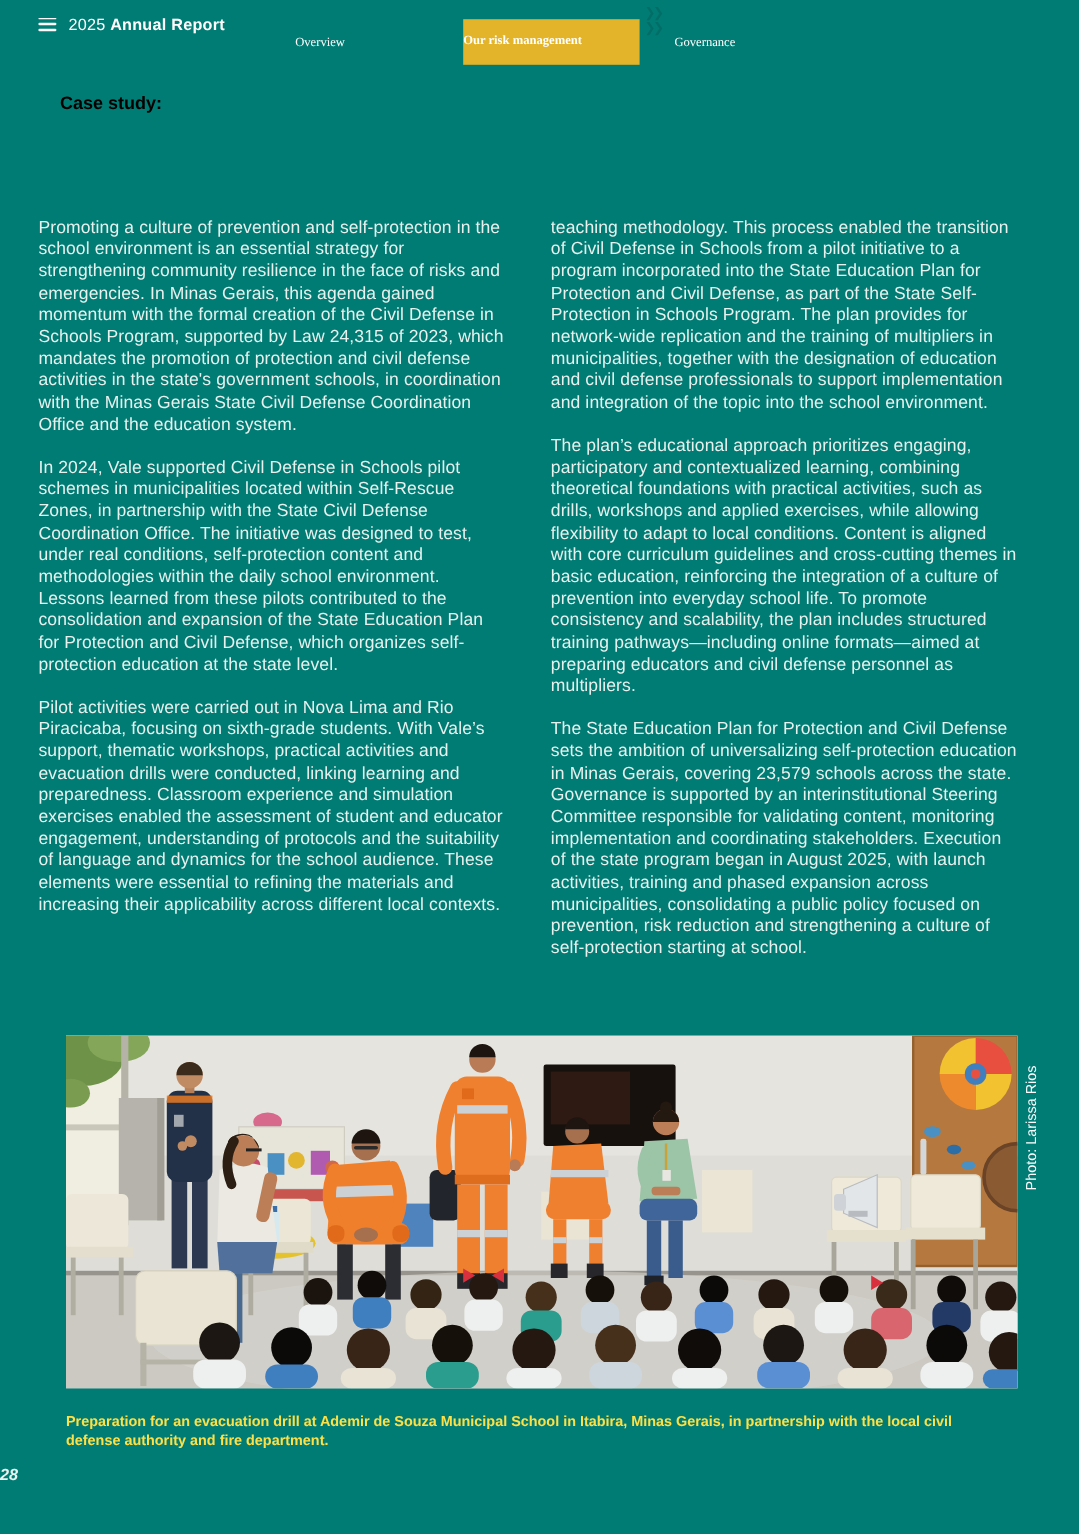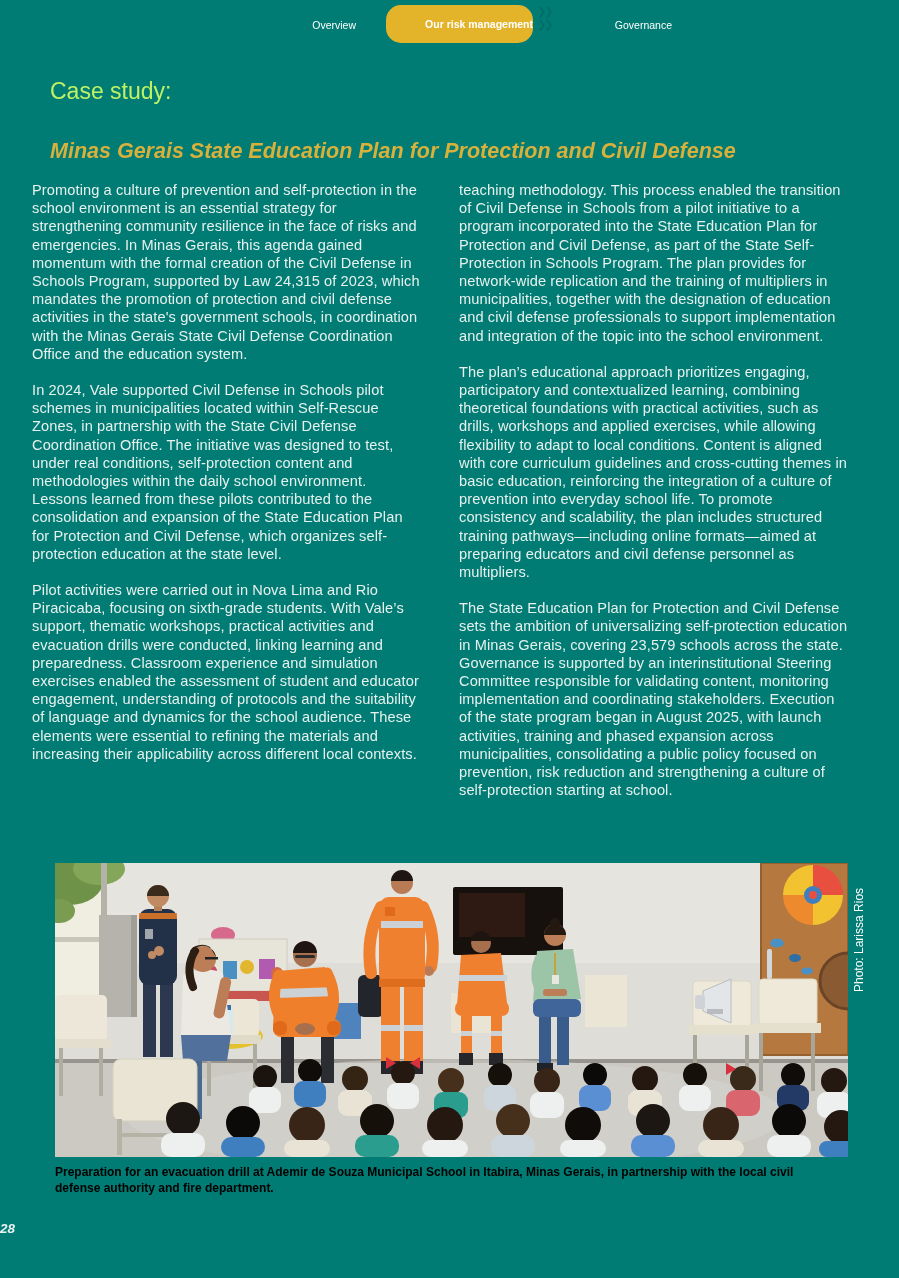--- a/index.html
+++ b/index.html
@@ -17,58 +17,65 @@
     overflow:hidden;
     color:var(--body-text);
   }
   
   .topbar{position:absolute;left:0;top:0;width:899px;height:40px;}
   .brand{position:absolute;left:32px;top:0;height:40px;display:flex;align-items:center;gap:10px;color:#fff;}
   .hamburger{width:15px;height:11px;display:flex;flex-direction:column;justify-content:space-between;cursor:pointer;}
   .hamburger span{display:block;height:1.6px;background:#fff;border-radius:1px;}
   .brand-text{font-size:13.5px;letter-spacing:.2px;white-space:nowrap;}
   .brand-text b{font-weight:700;}
-  .tab{position:absolute;top:5px;height:40px;line-height:40px;text-align:right;font-size:10.5px;color:#fff;cursor:pointer;white-space:nowrap;}
+  .tab{position:absolute;top:16px;height:40px;line-height:40px;text-align:left;font-size:10.5px;color:#fff;cursor:pointer;white-space:nowrap;font-family:Liberation Serif, serif;}
   .tab.active{height:38px;line-height:38px;background:var(--active-tab-yellow);font-weight:700;}
   .tab-overview{left:246px;width:110px;}
-  .tab-risk{left:386px;width:147px;border-radius:15px;}
+  .tab-risk{left:386px;width:147px;}
   .tab-performance{left:562px;width:110px;}
   .tab-additional{left:706px;width:141px;}
   .wave-deco{position:absolute;left:537px;top:5px;color:#00655e;font-size:11px;line-height:13px;letter-spacing:-2px;opacity:.6;}
   
-  .kicker{position:absolute;left:50px;top:78px;font-size:23px;font-weight:400;color:#bef264;}
+  .kicker{position:absolute;left:50px;top:78px;font-size:15px;font-weight:700;color:#000000;}
   .title{position:absolute;left:50px;top:106px;width:812px;font-size:21.5px;font-style:italic;color:var(--title-gold);line-height:30px;}
   
   .columns{position:absolute;left:32px;top:181px;width:817px;display:flex;gap:37px;}
   .col{width:390px;}
   .col p{font-size:14.6px;line-height:18.2px;color:var(--body-text);margin-bottom:18px;letter-spacing:.1px;}
   
   figure.photo-block{position:absolute;left:55px;top:863px;width:793px;}
   .photo-frame{width:793px;height:294px;overflow:hidden;background:#d8d7d1;}
   .photo-frame svg{display:block;width:100%;height:100%;}
-  figcaption{margin-top:8px;width:786px;font-size:12px;font-weight:700;color:#000000;line-height:15.5px;}
+  figcaption{margin-top:20px;width:786px;font-size:12px;font-weight:700;color:#fde047;line-height:15.5px;}
   .credit{position:absolute;left:852px;top:866px;height:126px;writing-mode:vertical-rl;transform:rotate(180deg);font-size:12px;color:#fff;white-space:nowrap;}
   
   .page-number{position:absolute;left:0;top:1221px;width:899px;font-size:13.5px;font-weight:700;font-style:italic;color:#e9f4f2;}
 </style>
 </head>
 <body>
 
 <header class="topbar">
+  <div class="brand">
+    <span class="hamburger">
+        <span></span>
+        <span></span>
+        <span></span>
+      </span>
+    <span class="brand-text"><span>2025</span> <b>Annual Report</b></span>
+  </div>
   <div class="tab tab-overview">Overview</div>
   <div class="tab tab-risk active">Our risk management</div>
   <div class="wave-deco">❯❯<br>❯❯</div>
   <div class="tab tab-performance">Governance</div>
 </header>
 
 <main>
   <h1 class="kicker">Case study:</h1>
   <h2 class="title">
     <br>
-    <span>Minas Gerais State Education Plan for Protection and Civil Defense</span>
   </h2>
 
   <div class="columns">
     <div class="col">
       <p>Promoting a culture of prevention and self-protection in the school environment is an essential strategy for strengthening community resilience in the face of risks and emergencies. In Minas Gerais, this agenda gained momentum with the formal creation of the Civil Defense in Schools Program, supported by Law 24,315 of 2023, which mandates the promotion of protection and civil defense activities in the state's government schools, in coordination with the Minas Gerais State Civil Defense Coordination Office and the education system.</p>
       <p>In 2024, Vale supported Civil Defense in Schools pilot schemes in municipalities located within Self-Rescue Zones, in partnership with the State Civil Defense Coordination Office. The initiative was designed to test, under real conditions, self-protection content and methodologies within the daily school environment. Lessons learned from these pilots contributed to the consolidation and expansion of the State Education Plan for Protection and Civil Defense, which organizes self-protection education at the state level.</p>
       <p>Pilot activities were carried out in Nova Lima and Rio Piracicaba, focusing on sixth-grade students. With Vale’s support, thematic workshops, practical activities and evacuation drills were conducted, linking learning and preparedness. Classroom experience and simulation exercises enabled the assessment of student and educator engagement, understanding of protocols and the suitability of language and dynamics for the school audience. These elements were essential to refining the materials and increasing their applicability across different local contexts.</p>
     </div>
     <div class="col">
       <p>teaching methodology. This process enabled the transition of Civil Defense in Schools from a pilot initiative to a program incorporated into the State Education Plan for Protection and Civil Defense, as part of the State Self-Protection in Schools Program. The plan provides for network-wide replication and the training of multipliers in municipalities, together with the designation of education and civil defense professionals to support implementation and integration of the topic into the school environment.</p>

